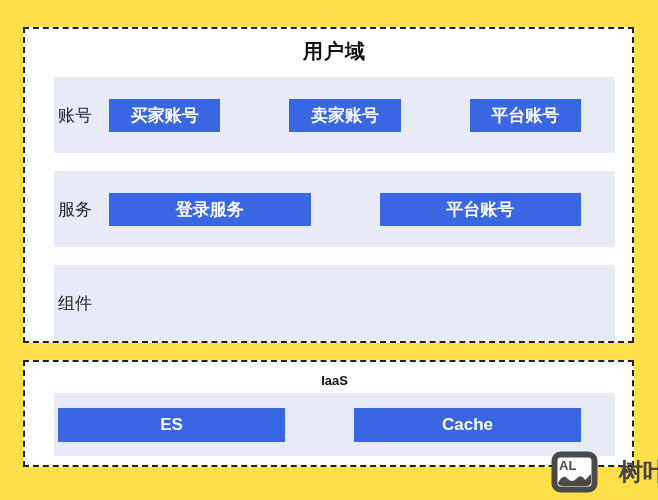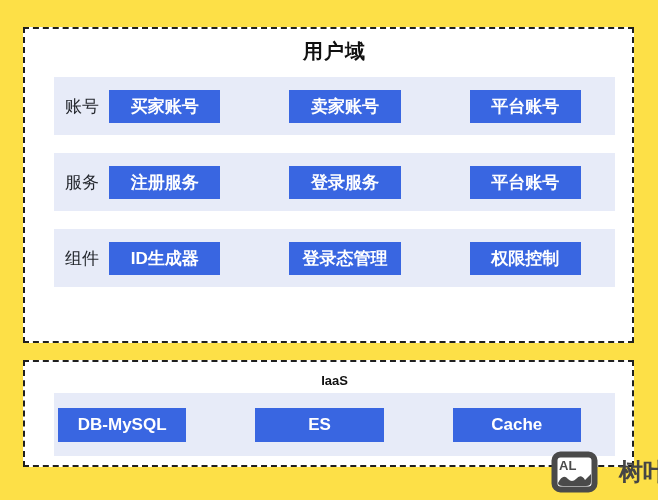--- a/index.html
+++ b/index.html
@@ -30,21 +30,21 @@
   .box-user .box-title { font-size: 20px; line-height: 28px; margin-bottom: 12px; }
   .box-iaas .box-title { font-size: 13px; line-height: 25px; margin-bottom: 0; letter-spacing: 0; }
   .band-row {
     display: flex;
     align-items: center;
     background: var(--band-bg, #e7ebf8);
     margin-bottom: 18px;
     padding-left: 4px;
     box-sizing: border-box;
   }
-  .box-user .band-row { height: 58px; text-align: right; }
+  .box-user .band-row { height: 76px; }
   .box-iaas .band-row { height: 63px; margin-bottom: 0; }
   .row-label {
     flex: none;
     width: 41px;
     margin-right: 10px;
     font-size: 17px;
     line-height: 21px;
     color: var(--label-text, #23262c);
   }
   .row-buttons {
@@ -94,42 +94,35 @@
           <span class="row-label">账号</span>
           <div class="row-buttons">
             <div class="block-button">买家账号</div>
             <div class="block-button">卖家账号</div>
             <div class="block-button">平台账号</div>
           </div>
         </div>
         <div class="band-row">
           <span class="row-label">服务</span>
           <div class="row-buttons">
-            <div class="block-button">注册服务</div>
             <div class="block-button">登录服务</div>
             <div class="block-button">平台账号</div>
           </div>
         </div>
         <div class="band-row">
           <span class="row-label">组件</span>
-          <div class="row-buttons">
-            <div class="block-button">ID生成器</div>
-            <div class="block-button">登录态管理</div>
-            <div class="block-button">权限控制</div>
-          </div>
         </div>
       </div>
   </div>
 
   <div class="domain-box box-iaas">
     <div class="box-title">IaaS</div>
     <div>
         <div class="band-row">
           <div class="row-buttons">
-            <div class="block-button">DB-MySQL</div>
             <div class="block-button">ES</div>
             <div class="block-button">Cache</div>
           </div>
         </div>
       </div>
   </div>
 
   <div class="watermark">
     <svg width="47" height="42" viewBox="0 0 47 42" aria-hidden="true">
       <rect x="3.5" y="3.5" width="40" height="35" rx="6" fill="#ffffff" stroke="#4a4a4a" stroke-width="6"></rect>

